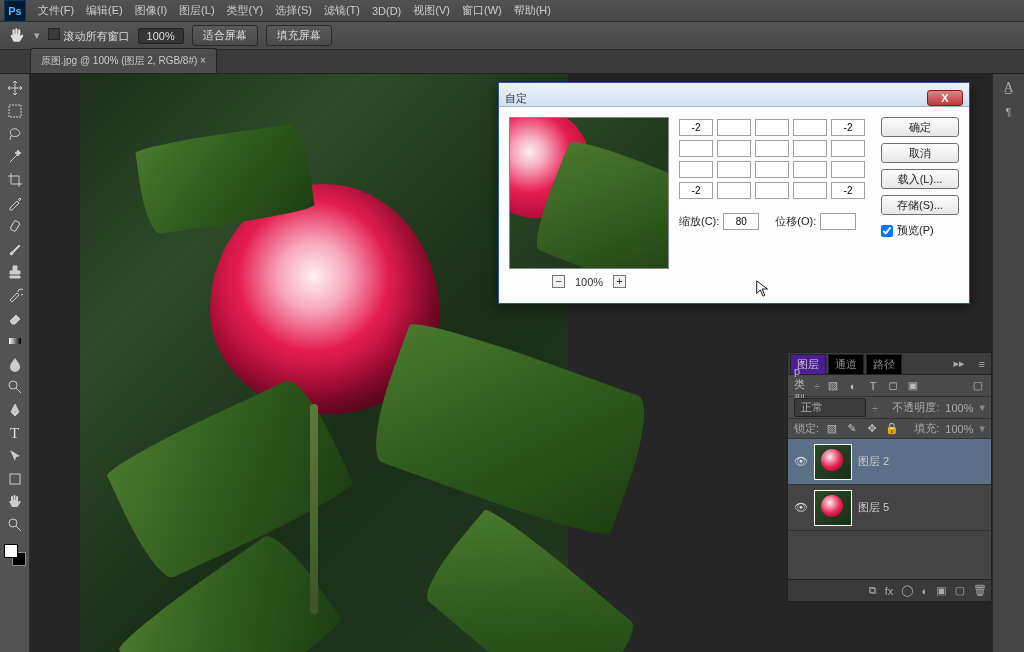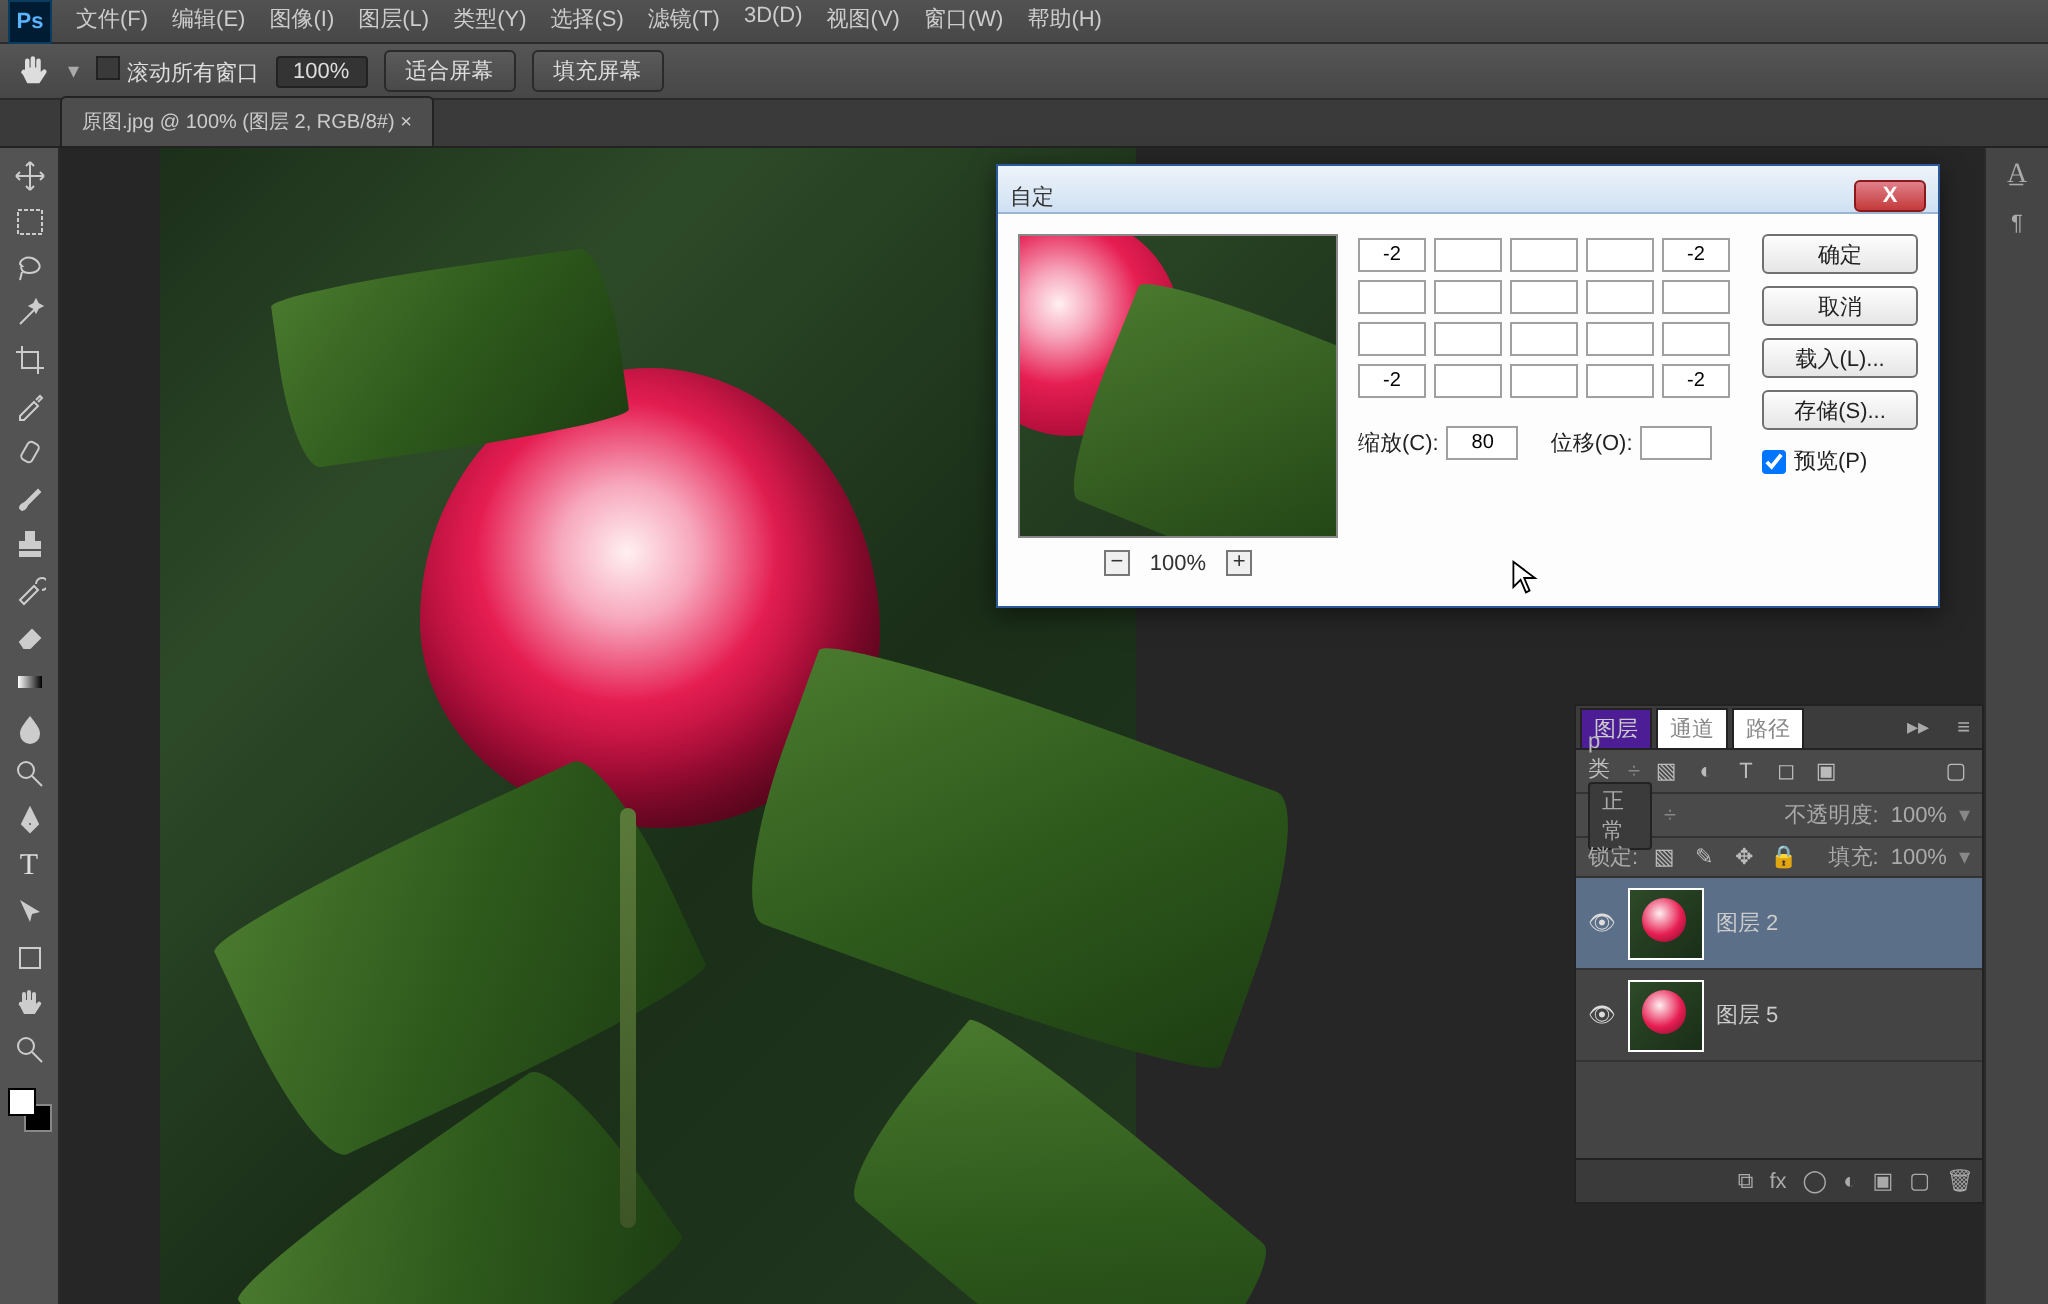--- a/index.html
+++ b/index.html
@@ -1,18 +1,18 @@
 <!DOCTYPE html>
 <html><head>
 <meta charset="utf-8">
 <style>
 *{box-sizing:border-box;margin:0;padding:0;font-family:"Microsoft YaHei",sans-serif;font-size:11px;user-select:none}
 html,body{width:1024px;height:652px;overflow:hidden;background:#535353}
 .app{display:flex;flex-direction:column;width:1024px;height:652px;background:#434343}
-.menubar{height:22px;background:linear-gradient(#525252,#474747);display:flex;align-items:flex-start;padding:0 4px;border-bottom:1px solid #2b2b2b;color:#ccc}
+.menubar{height:22px;background:linear-gradient(#525252,#474747);display:flex;align-items:center;padding:0 4px;border-bottom:1px solid #2b2b2b;color:#ccc}
 .menubar .logo{width:22px;height:22px;background:#001c33;display:flex;align-items:center;justify-content:center;font-weight:bold;color:#5bb4ff;font-size:11px;border:1px solid #0a3c5f;margin-right:6px}
 .menubar .mi{padding:2px 6px;cursor:default}
 .optbar{height:28px;background:linear-gradient(#555,#474747);display:flex;align-items:center;padding:0 8px;border-bottom:1px solid #2a2a2a;color:#ddd;gap:8px}
 .optbar .hand{width:18px;height:18px;display:flex;align-items:center;justify-content:center}
 .optbar .chk{width:12px;height:12px;border:1px solid #222;background:#3a3a3a;display:inline-block;margin-right:4px}
 .optbar .zoom{background:#343434;border:1px solid #222;padding:1px 8px;border-radius:2px;color:#ddd}
 .optbar .btn{background:linear-gradient(#5a5a5a,#4a4a4a);border:1px solid #2a2a2a;padding:2px 10px;border-radius:3px;color:#ddd}
 .tabbar{height:24px;background:#3a3a3a;display:flex;align-items:flex-end;padding-left:30px;border-bottom:1px solid #222}
 .tabbar .tab{background:#4d4d4d;border:1px solid #222;border-bottom:none;padding:5px 10px;color:#ccc;font-size:10px;border-radius:3px 3px 0 0}
 .body{flex:1;display:flex;position:relative;background:#434343}
@@ -55,27 +55,27 @@
 .dbtns .db{height:20px;border:1px solid #707070;background:linear-gradient(#fdfdfd,#e6e6e6);border-radius:3px;color:#222;display:flex;align-items:center;justify-content:center;font-size:11px}
 .dbtns .pv{display:flex;align-items:center;gap:4px;color:#222;margin-top:2px}
 .dbtns .pv input{width:12px;height:12px}
 
 .cursor{position:absolute;left:754px;top:280px;pointer-events:none}
 .cursor svg{width:18px;height:18px}
 
 .layers{position:absolute;right:32px;bottom:50px;width:205px;height:250px;background:#4a4a4a;border:1px solid #222;display:flex;flex-direction:column;color:#ccc}
 .layers .tabs{height:22px;display:flex;align-items:center;gap:2px;padding-left:2px;background:#3c3c3c;border-bottom:1px solid #222;font-size:10px}
 .layers .tabs .lt{padding:2px 6px;background:#4c1d95;border:1px solid #222;border-bottom:none}
-.layers .tabs .lt.in{background:#ffffff;color:#888}
+.layers .tabs .lt.in{background:#000000;color:#888}
 .layers .tabs .grow{flex:1}
 .layers .tabs .more{padding:2px 6px;color:#aaa}
 .layers .optsrow{height:22px;display:flex;align-items:center;padding:0 6px;gap:6px;border-bottom:1px solid #333}
 .layers .ic{width:14px;height:14px;display:inline-flex;align-items:center;justify-content:center;color:#bbb;font-size:11px}
 .layers .blend{height:22px;display:flex;align-items:center;padding:0 6px;gap:6px;border-bottom:1px solid #333;font-size:10px;color:#aaa}
-.layers .blend .sel{background:#3b3b3b;border:1px solid #222;padding:1px 6px;border-radius:2px;width:32px}
+.layers .blend .sel{background:#3b3b3b;border:1px solid #222;padding:1px 6px;border-radius:2px;width:72px}
 .layers .blend .op{margin-left:auto}
 .layers .lock{height:20px;display:flex;align-items:center;padding:0 6px;gap:6px;border-bottom:1px solid #333;font-size:10px;color:#aaa}
 .layers .list{flex:1;overflow:auto;background:#444}
 .layers .li{height:46px;display:flex;align-items:center;gap:6px;padding:0 6px;border-bottom:1px solid #333}
 .layers .li.sel{background:#5b6f88}
 .layers .eye{width:14px;height:14px;color:#ddd}
 .layers .thumb{width:38px;height:36px;border:1px solid #fff;background:linear-gradient(135deg,#2d4a28,#1a2e18);position:relative;overflow:hidden}
 .layers .thumb::before{content:"";position:absolute;left:6px;top:4px;width:22px;height:22px;border-radius:50%;background:radial-gradient(circle at 40% 35%,#ffeef0,#e61e52 55%,#7a0828)}
 .layers .lfoot{height:22px;background:#3a3a3a;border-top:1px solid #222;display:flex;align-items:center;justify-content:flex-end;padding:0 4px;gap:8px;color:#aaa;font-size:10px}
 </style>

